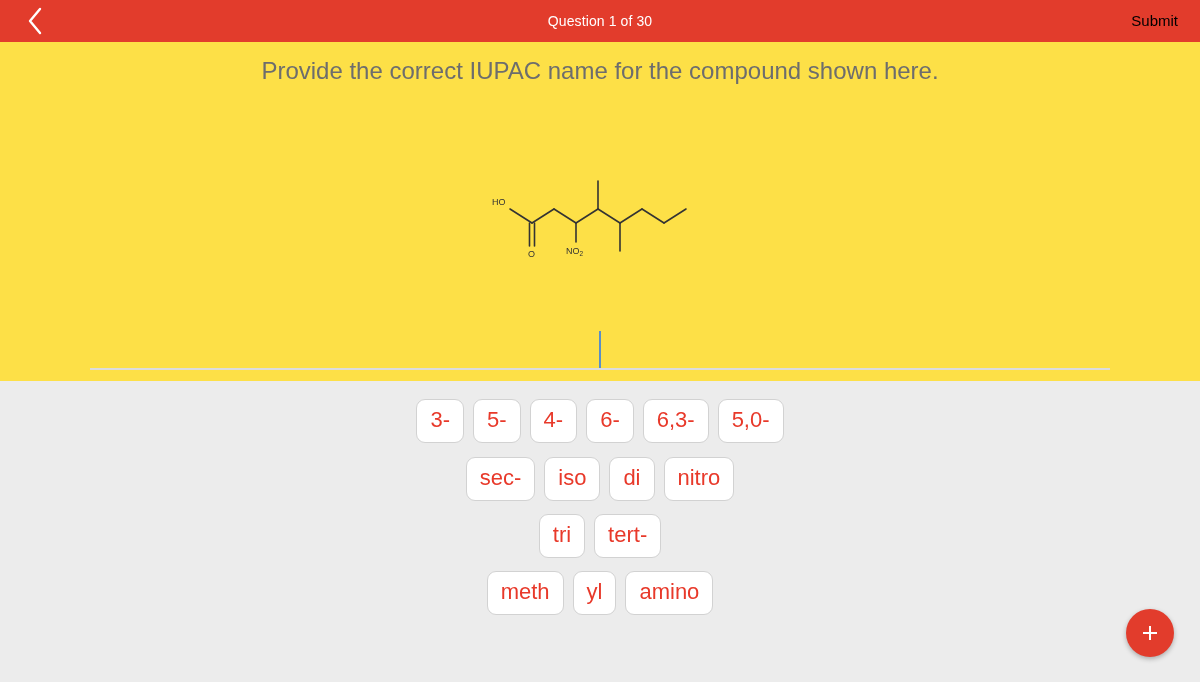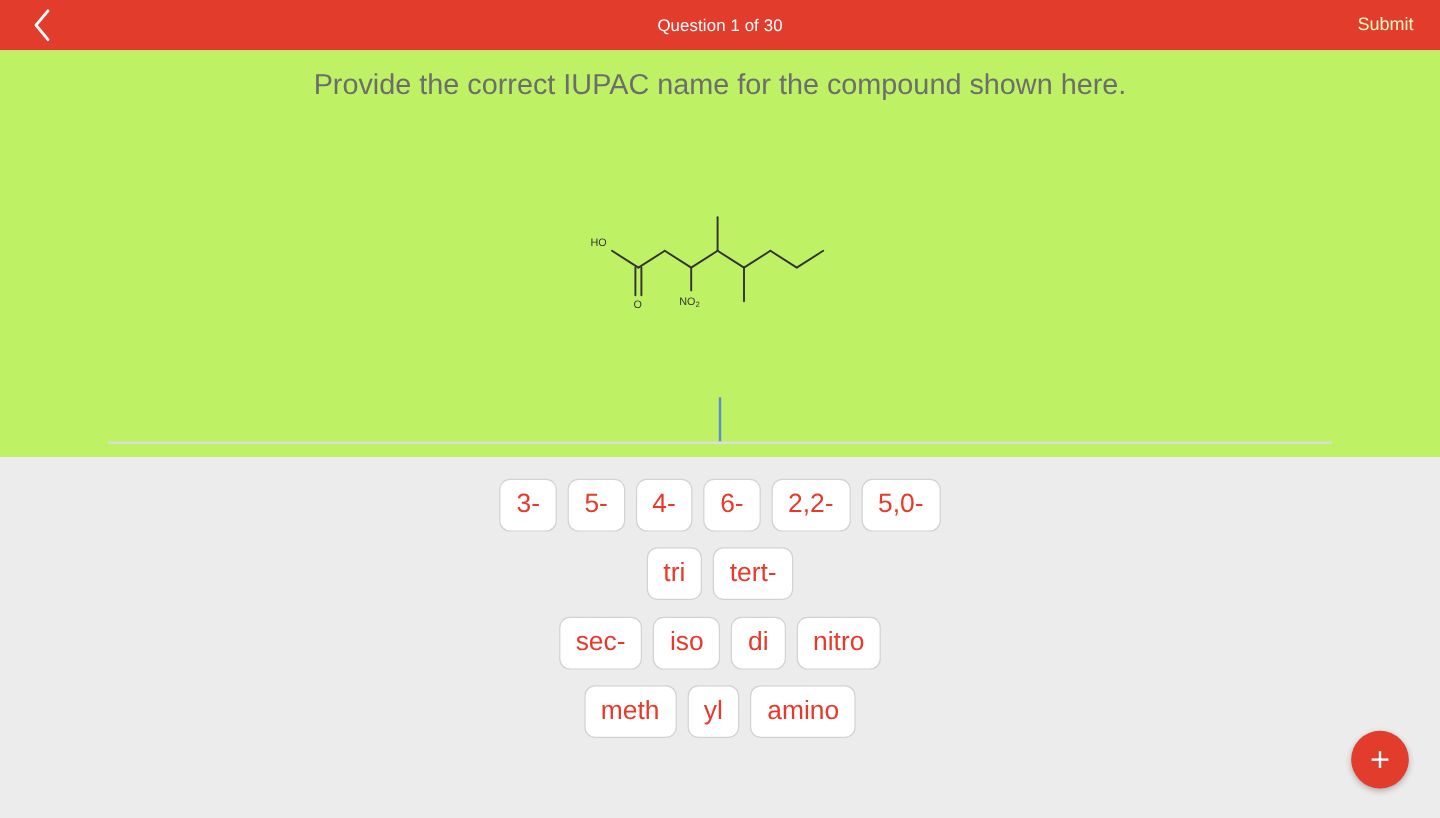--- a/index.html
+++ b/index.html
@@ -45,33 +45,33 @@
     font-size: 14px;
     letter-spacing: 0.1px;
     line-height: 42px;
   }
   .submit-btn {
     position: absolute;
     right: 20px;
     top: 0;
     height: 55px;
     line-height: 42px;
-    color: #fef9c3;
+    color: #000000;
     font-size: 15px;
     cursor: pointer;
     padding: 0 2px;
   }
 
   
   .workarea {
     position: absolute;
     top: 42px; left: 0;
     width: 1200px;
     height: 339px;
-    background: #bef264;
+    background: #fde047;
   }
   .prompt {
     position: absolute;
     top: 15px;
     left: 0;
     width: 1200px;
     text-align: center;
     font-size: 24px;
     color: #6d6d6d;
     font-weight: 400;
@@ -229,36 +229,36 @@
   </div>
 </div>
 
 <div class="tray">
 
   <div class="tile-row r1">
     <div class="tile">3-</div>
     <div class="tile">5-</div>
     <div class="tile">4-</div>
     <div class="tile">6-</div>
-    <div class="tile">2,2-</div>
+    <div class="tile">6,3-</div>
     <div class="tile">5,0-</div>
-  </div>
-
-  <div class="tile-row r3">
-    <div class="tile">tri</div>
-    <div class="tile">tert-</div>
   </div>
 
   <div class="tile-row r2">
     <div class="tile">sec-</div>
     <div class="tile">iso</div>
     <div class="tile">di</div>
     <div class="tile">nitro</div>
   </div>
 
+  <div class="tile-row r3">
+    <div class="tile">tri</div>
+    <div class="tile">tert-</div>
+  </div>
+
 
   <div class="tile-row r5">
     <div class="tile">meth</div>
     <div class="tile">yl</div>
     <div class="tile">amino</div>
   </div>
 
 </div>
 
 <div class="fab">

